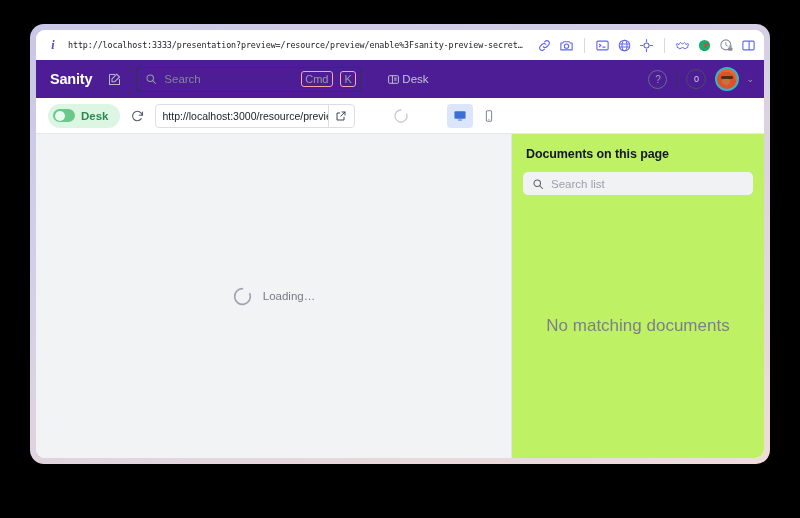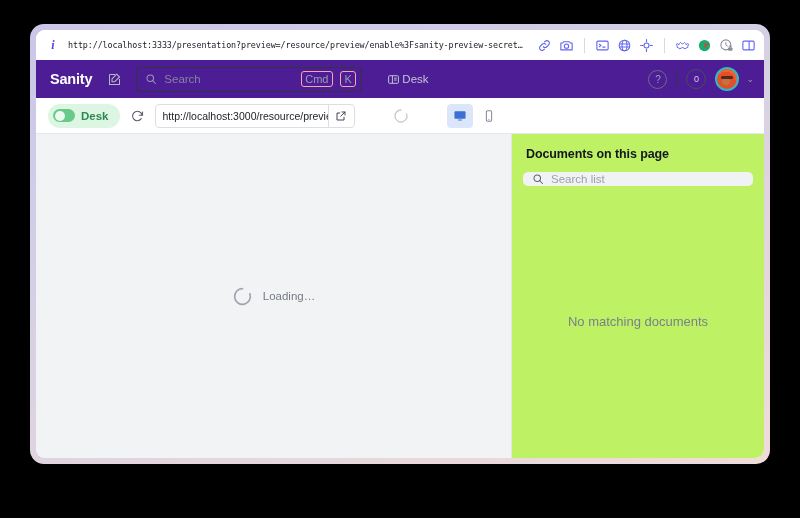--- a/index.html
+++ b/index.html
@@ -228,32 +228,32 @@
     background: #bef264;
     display: flex; flex-direction: column;
   }
   #docs-header {
     padding: 13px 14px 11px 14px;
     font-size: 12.5px; font-weight: bold; color: #15171f;
     letter-spacing: -0.1px;
   }
   #docs-search-wrap { padding: 0 11px 11px 11px; }
   #docs-search {
-    height: 14px;
+    height: 23px;
     background: #f1f2f4;
     border-radius: 5px;
     display: flex; align-items: center;
     gap: 7px; padding: 0 9px;
   }
   #docs-search .sicon { color: #5e6270; display: flex; }
   #docs-search-text { font-size: 11.5px; color: #9b9fac; }
   #docs-empty {
     flex: 1 1 auto;
     display: flex; align-items: center; justify-content: center;
-    font-size: 13px; color: #7b7f8c;
+    font-size: 17px; color: #7b7f8c;
     padding-bottom: 12px;
   }
 
   @keyframes spin { to { transform: rotate(360deg); } }
   .spinning { animation: spin 1.1s linear infinite; }
 </style>
 </head>
 <body>
 
 <div id="window-frame">

